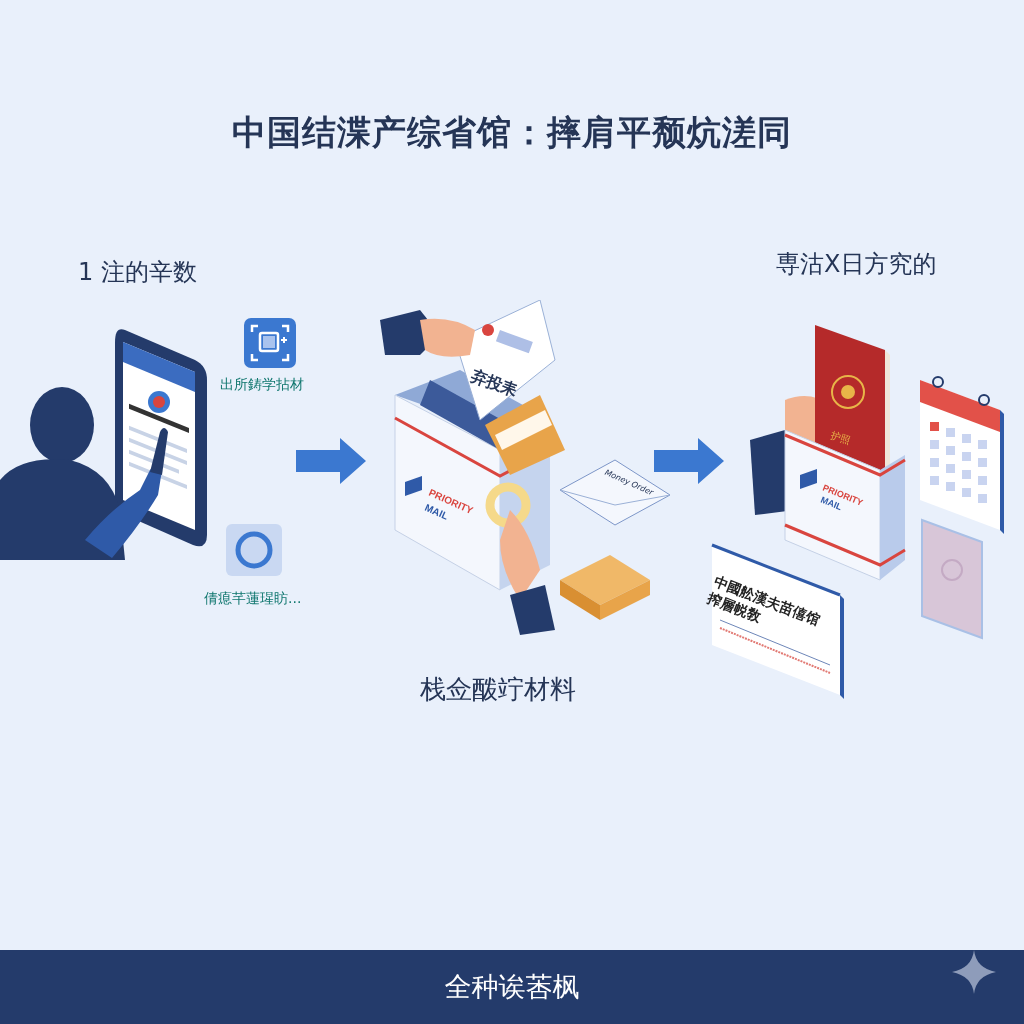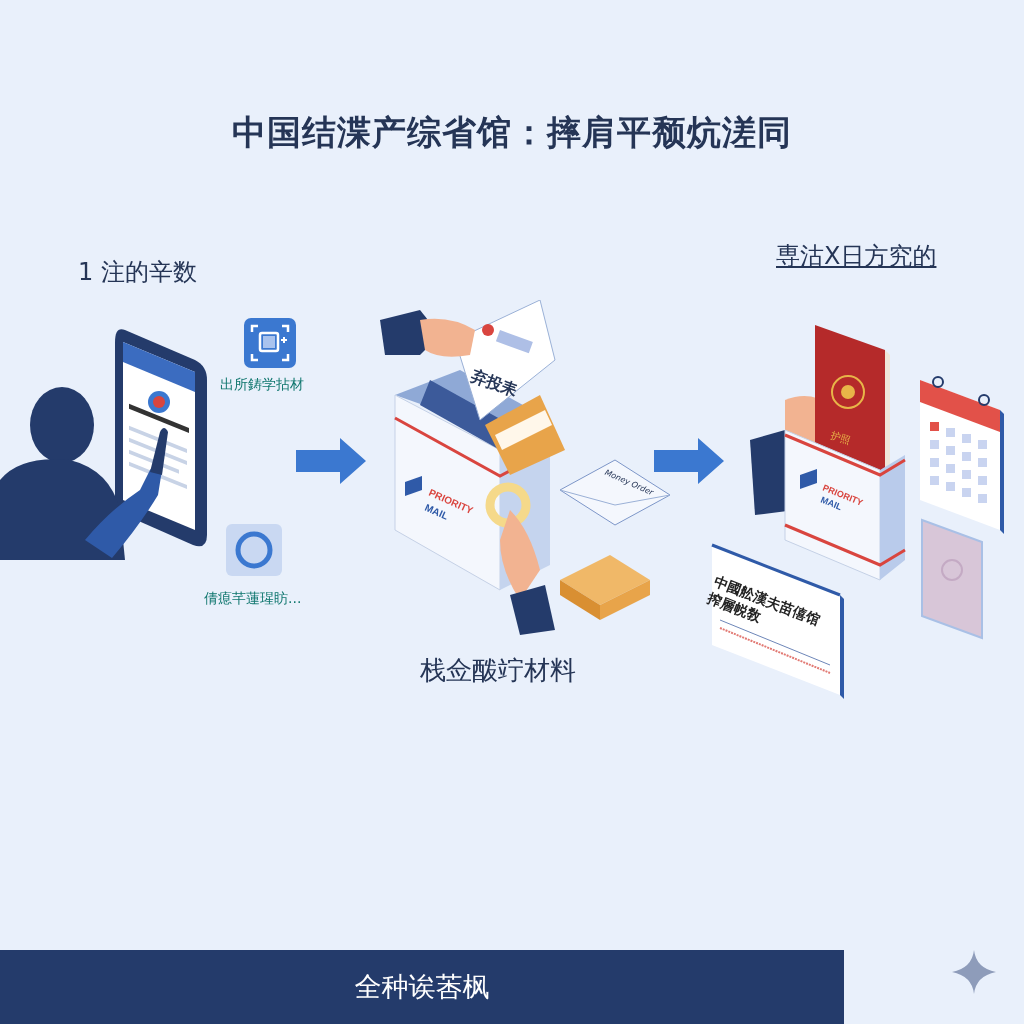--- a/index.html
+++ b/index.html
@@ -17,21 +17,21 @@
   }
   .step-label { font-size: 24px; color: #253556; }
   .sub-label { font-size: 14px; color: #0f766e; }
   .mid-label { font-size: 26px; color: #253556; }
 
   
   .arrow { width: 70px; height: 46px; }
 
   
   .footer {
-    left: 0; top: 950px; width: 844px; height: 74px;
+    left: 0; top: 950px; width: 1024px; height: 74px;
     background: #243b6b;
     display: flex; align-items: center; justify-content: center;
     color: #ffffff; font-size: 27px;
     font-family: "Liberation Sans", "DejaVu Sans", sans-serif;
   }
   .footer span { margin: 0 10px; }
   .footer-star { right: 28px; top: 950px; width: 44px; height: 44px; }
 </style>
 </head>
 <body>
@@ -124,28 +124,28 @@
   <path d="M130 210 Q150 230 160 270 L140 300 Q120 270 120 240 Z" fill="#f2b391"></path>
   <path d="M130 295 L165 285 L175 330 L140 335 Z" fill="#243b6b"></path>
 
   <path d="M180 190 L235 160 L290 195 L235 225 Z" fill="#f4f7fd" stroke="#7d96c8"></path>
   <path d="M180 190 L235 205 L290 195" fill="none" stroke="#9ab0d6"></path>
 
   <path d="M180 280 L230 255 L270 280 L220 305 Z" fill="#f0b868"></path>
   <path d="M180 280 L220 305 L220 320 L180 295 Z" fill="#d98f32"></path>
   <path d="M220 305 L270 280 L270 295 L220 320 Z" fill="#e8a44a"></path>
 </svg>
-<div class="abs mid-label" style="left:420px; top:653px;">栈佥酦竚材料</div>
+<div class="abs mid-label" style="left:420px; top:672px;">栈佥酦竚材料</div>
 <div class="abs" style="left:603px; top:478px; font-size:8px; font-style:italic; color:#253556; transform:rotate(24deg);">Money Order</div>
 
 <svg class="abs arrow" style="left:654px; top:438px;" viewBox="0 0 70 46">
   <path d="M0 12 H44 V0 L70 23 L44 46 V34 H0 Z" fill="#3b78d0"></path>
 </svg>
 
-<div class="abs step-label" style="left:776px; top:240px;text-decoration:underline;">専沽X日方究的</div>
+<div class="abs step-label" style="left:776px; top:248px;">専沽X日方究的</div>
 
 <svg class="abs" style="left:700px; top:320px;" width="320" height="380" viewBox="0 0 320 380">
 
   <path d="M50 120 L85 110 L95 190 L55 195 Z" fill="#243b6b"></path>
   <path d="M85 80 Q110 70 130 85 L125 120 Q100 130 85 115 Z" fill="#f2b391"></path>
 
   <path d="M115 5 L185 30 L185 175 L115 150 Z" fill="#b52a2a"></path>
   <path d="M185 30 L190 35 L190 178 L185 175 Z" fill="#f0e6d8"></path>
   <circle cx="148" cy="72" r="16" fill="none" stroke="#e8b548" stroke-width="2"></circle>
   <circle cx="148" cy="72" r="7" fill="#e8b548"></circle>

